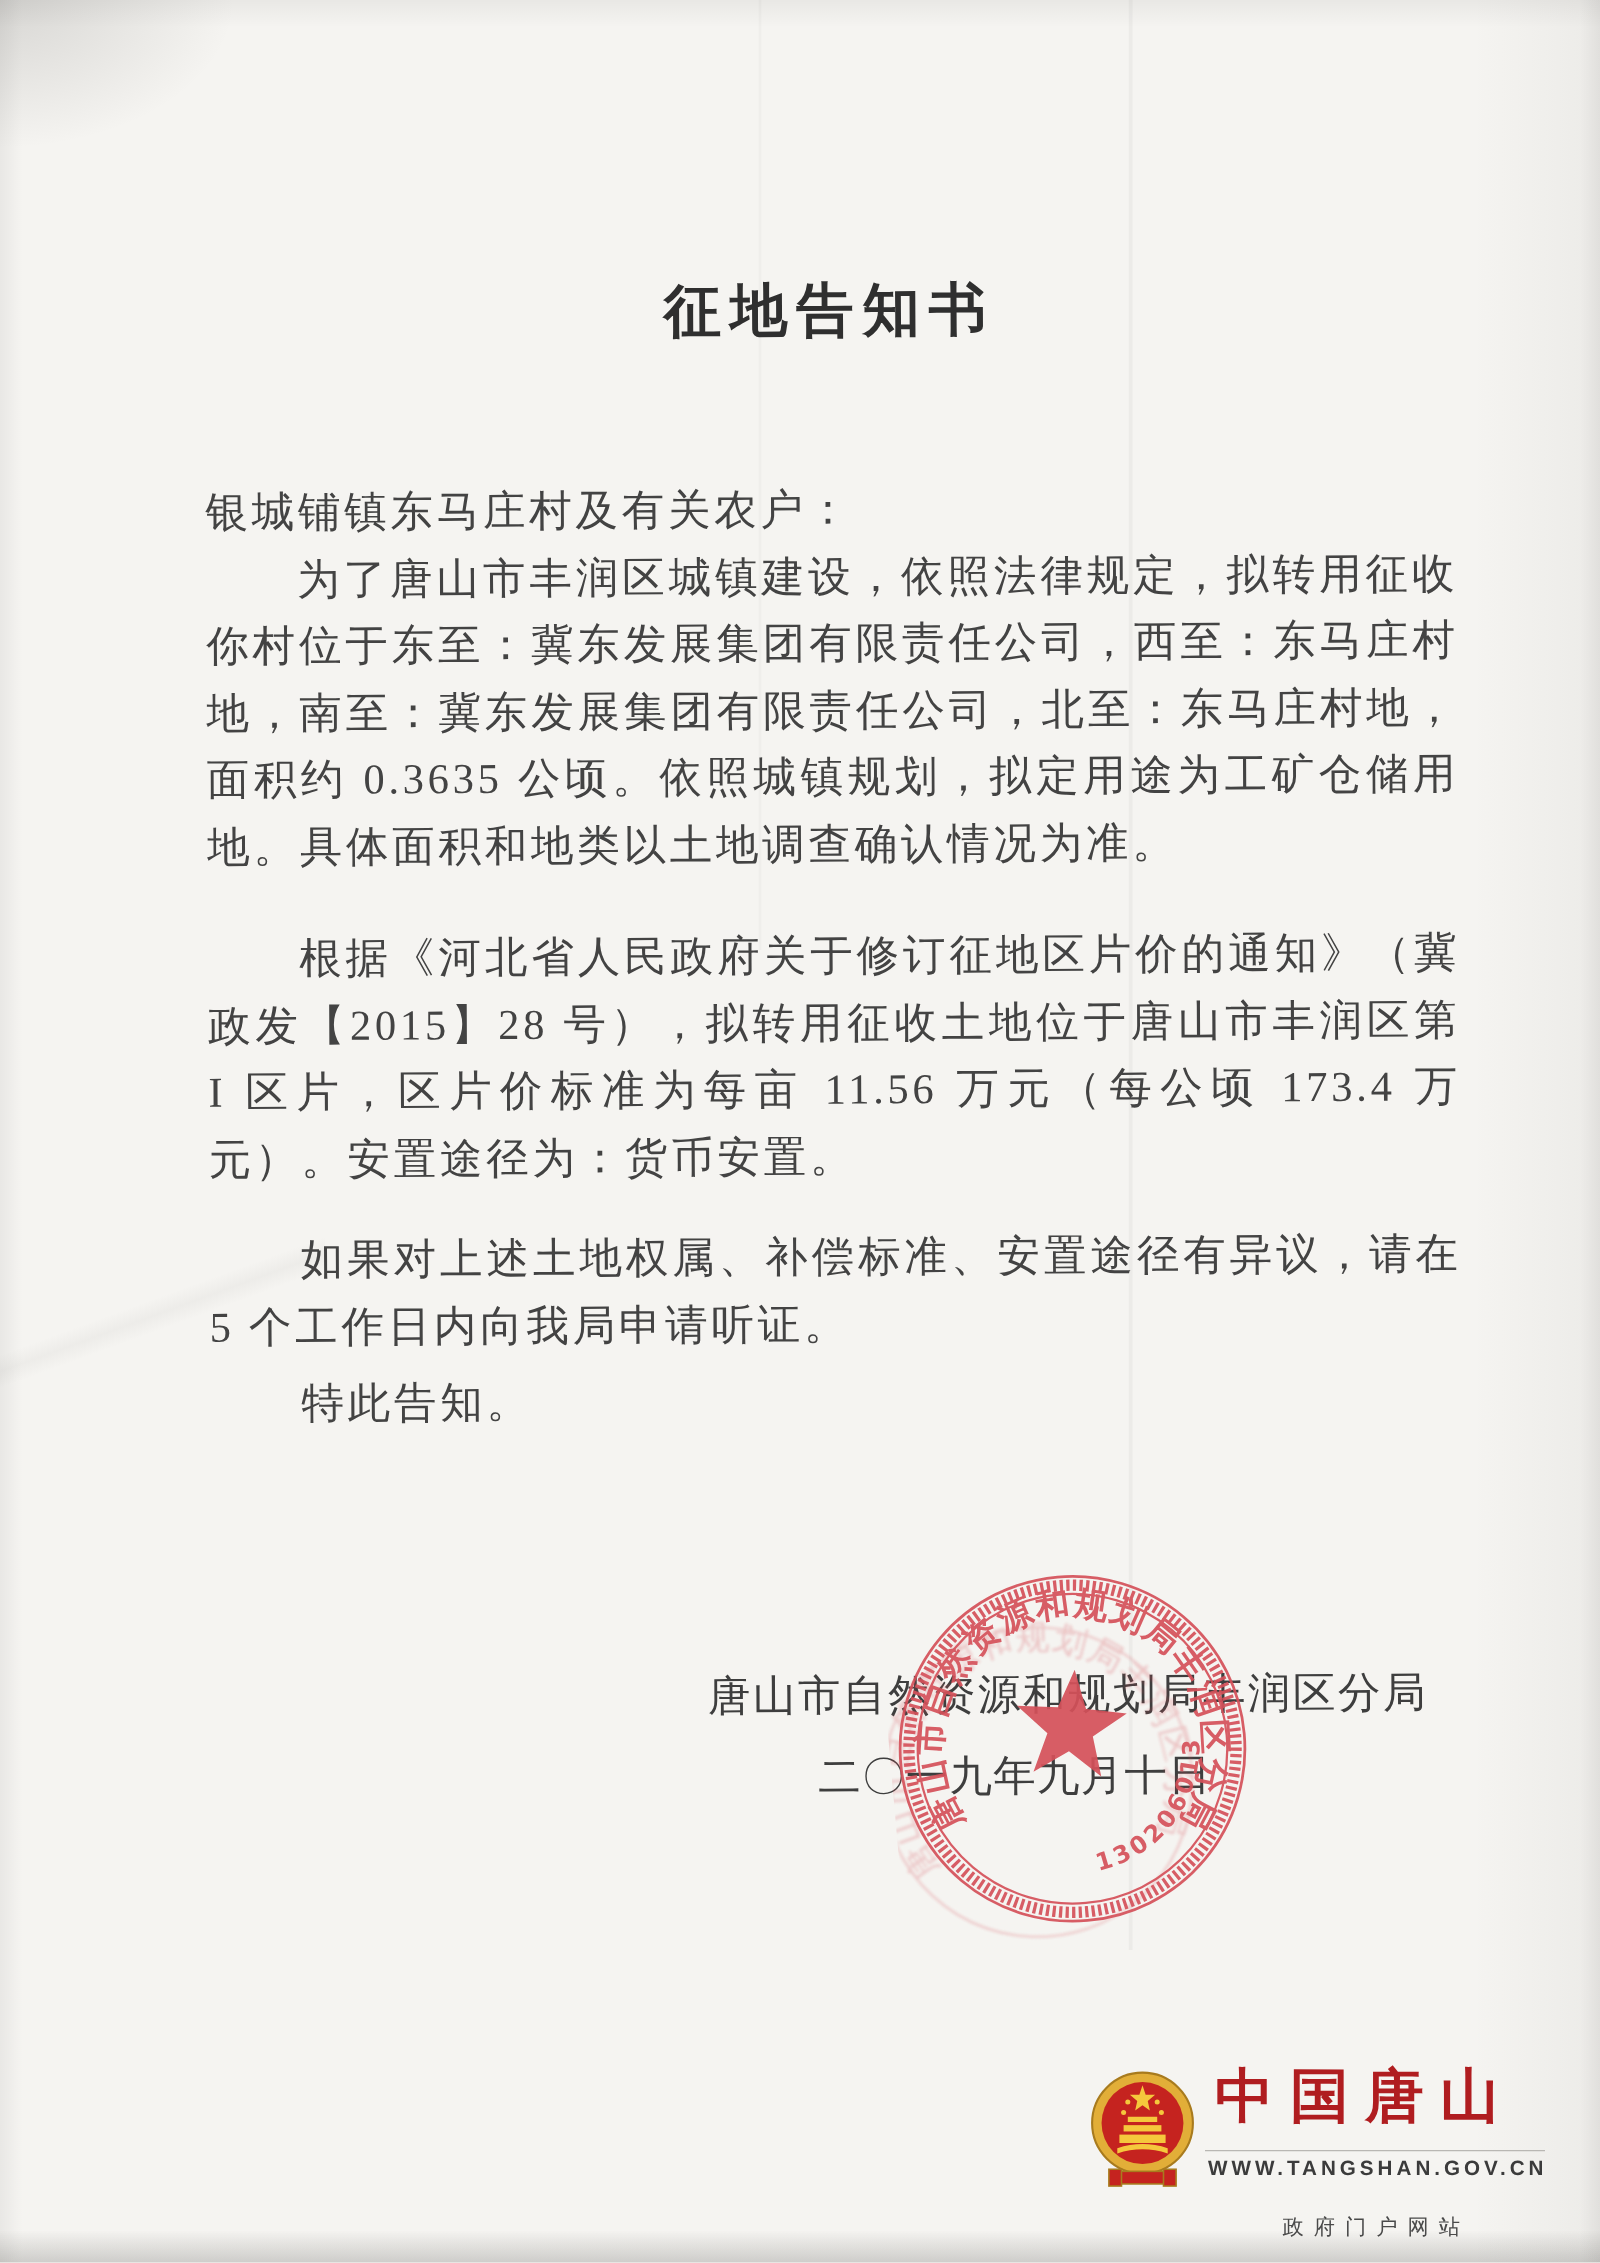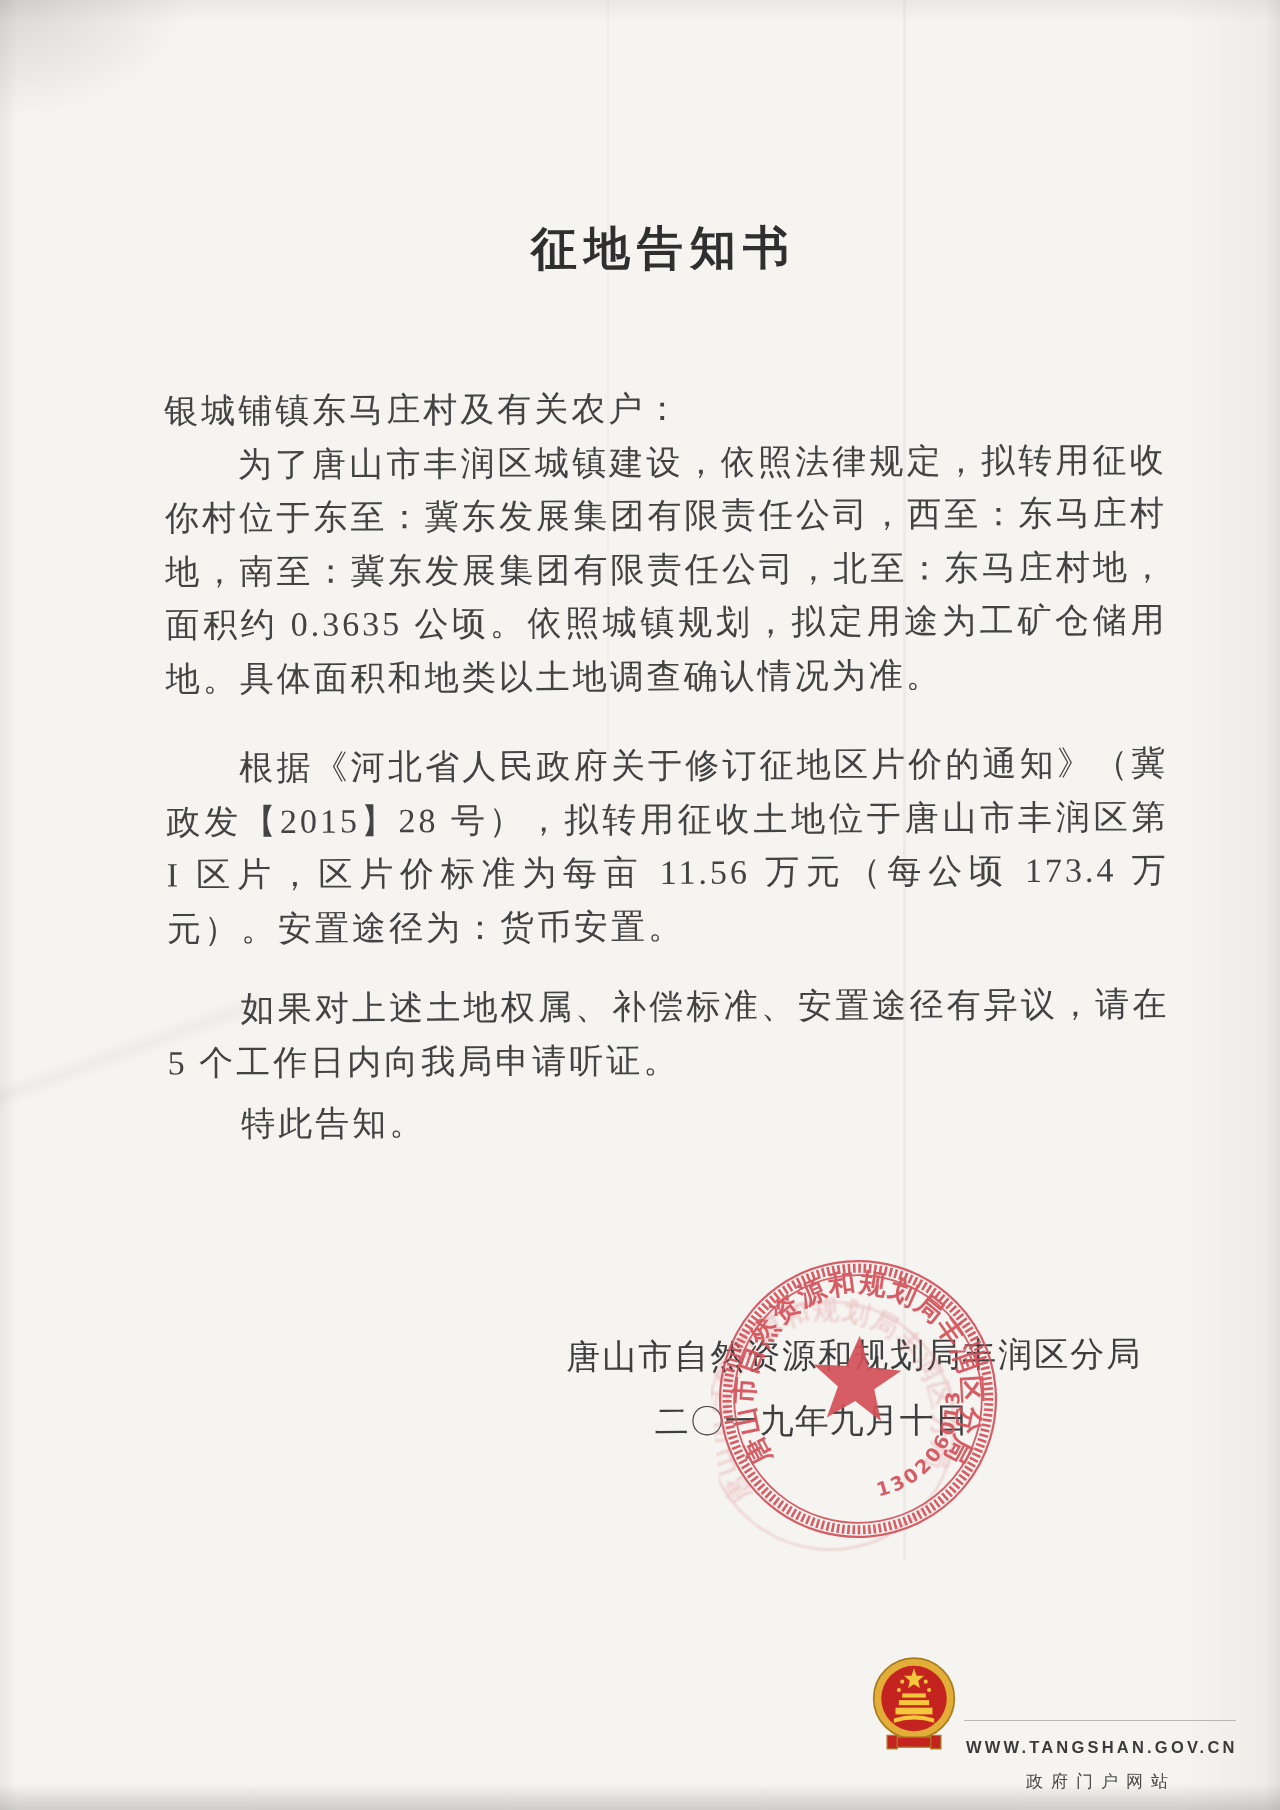--- a/index.html
+++ b/index.html
@@ -69,23 +69,23 @@
 
   .footer-logo{position:absolute;left:850px;top:1646px;width:400px;height:150px;z-index:1;}
   .emblem{position:absolute;left:22px;top:10px;width:84px;height:100px;}
   .brand{
     position:absolute;left:122px;top:0px;width:266px;
     font-size:47px;font-weight:bold;color:#b01d20;letter-spacing:13px;
     font-family:"Liberation Serif","DejaVu Serif",serif;white-space:nowrap;
   }
   .divider{position:absolute;left:114px;top:74px;width:272px;height:1px;background:#b9b7b3;}
   .site-url{
-    position:absolute;left:116px;top:92px;width:272px;
+    position:absolute;left:116px;top:80px;width:272px;
     font-size:16.5px;font-weight:bold;color:#3b3b3b;letter-spacing:3.2px;
-    font-family:"Liberation Sans","DejaVu Sans",sans-serif;white-space:nowrap;
+    font-family:"Liberation Sans","DejaVu Sans",sans-serif;white-space:nowrap;text-align:right;
   }
   .tagline{
     position:absolute;left:176px;top:124px;
     font-size:17px;color:#4a4a4a;letter-spacing:8px;white-space:nowrap;
   }
 </style>
 </head>
 <body>
 
 <div class="paper">
@@ -153,17 +153,18 @@
       <circle cx="32" cy="40" r="2.4" fill="#f5c83c"></circle>
       <circle cx="68" cy="40" r="2.4" fill="#f5c83c"></circle>
       <rect x="36" y="44" width="28" height="5" fill="#f5c83c"></rect>
       <rect x="32" y="52" width="36" height="6" fill="#f5c83c"></rect>
       <rect x="28" y="61" width="44" height="8" fill="#f5c83c"></rect>
       <path d="M26 74 Q50 66 74 74 L74 79 Q50 71 26 79 Z" fill="#f5c83c"></path>
       <rect x="26" y="96" width="48" height="12" fill="#c5231f" stroke="#a87b1e" stroke-width="1.5"></rect>
       <rect x="18" y="94" width="12" height="16" fill="#c5231f" stroke="#a87b1e" stroke-width="1.5"></rect>
       <rect x="70" y="94" width="12" height="16" fill="#c5231f" stroke="#a87b1e" stroke-width="1.5"></rect>
     </svg>
+    <div class="brand">中国唐山</div>
     <div class="divider"></div>
     <div class="site-url">WWW.TANGSHAN.GOV.CN</div>
     <div class="tagline">政府门户网站</div>
   </div>
 </div>
 
 </body></html>

